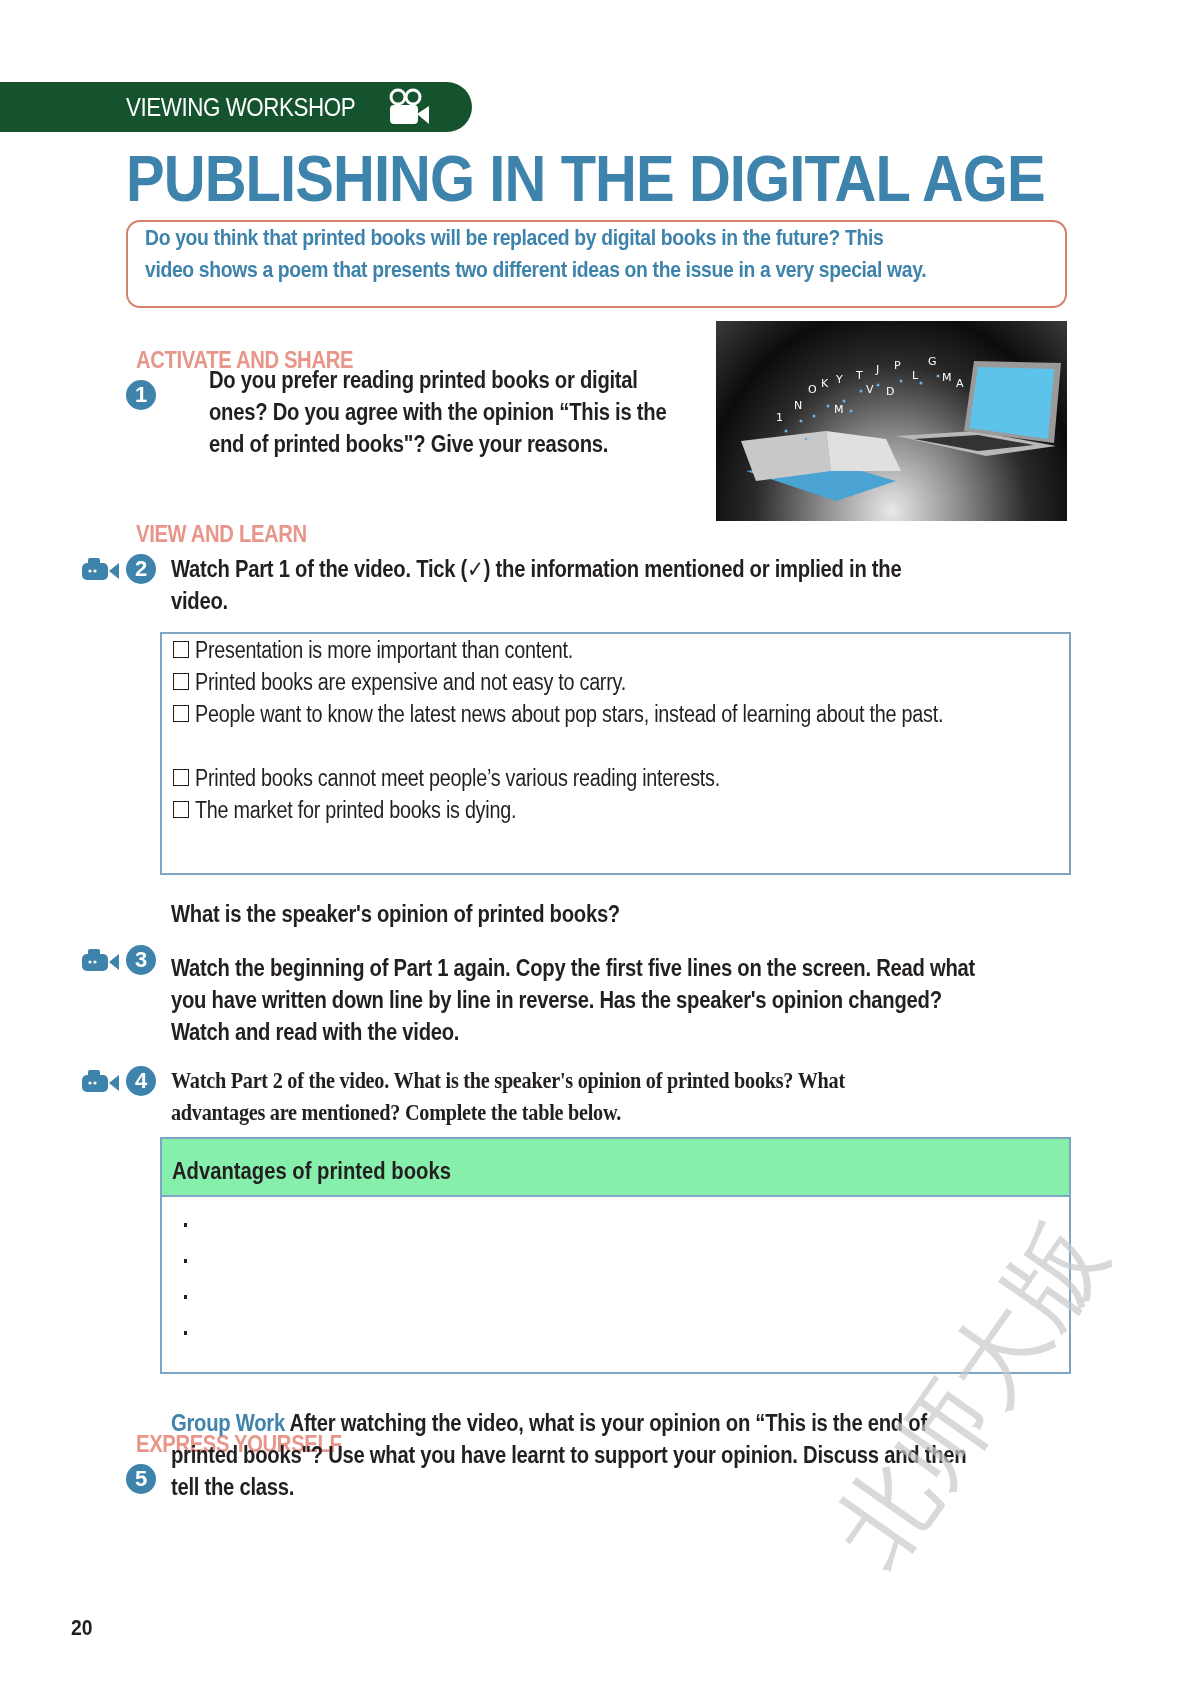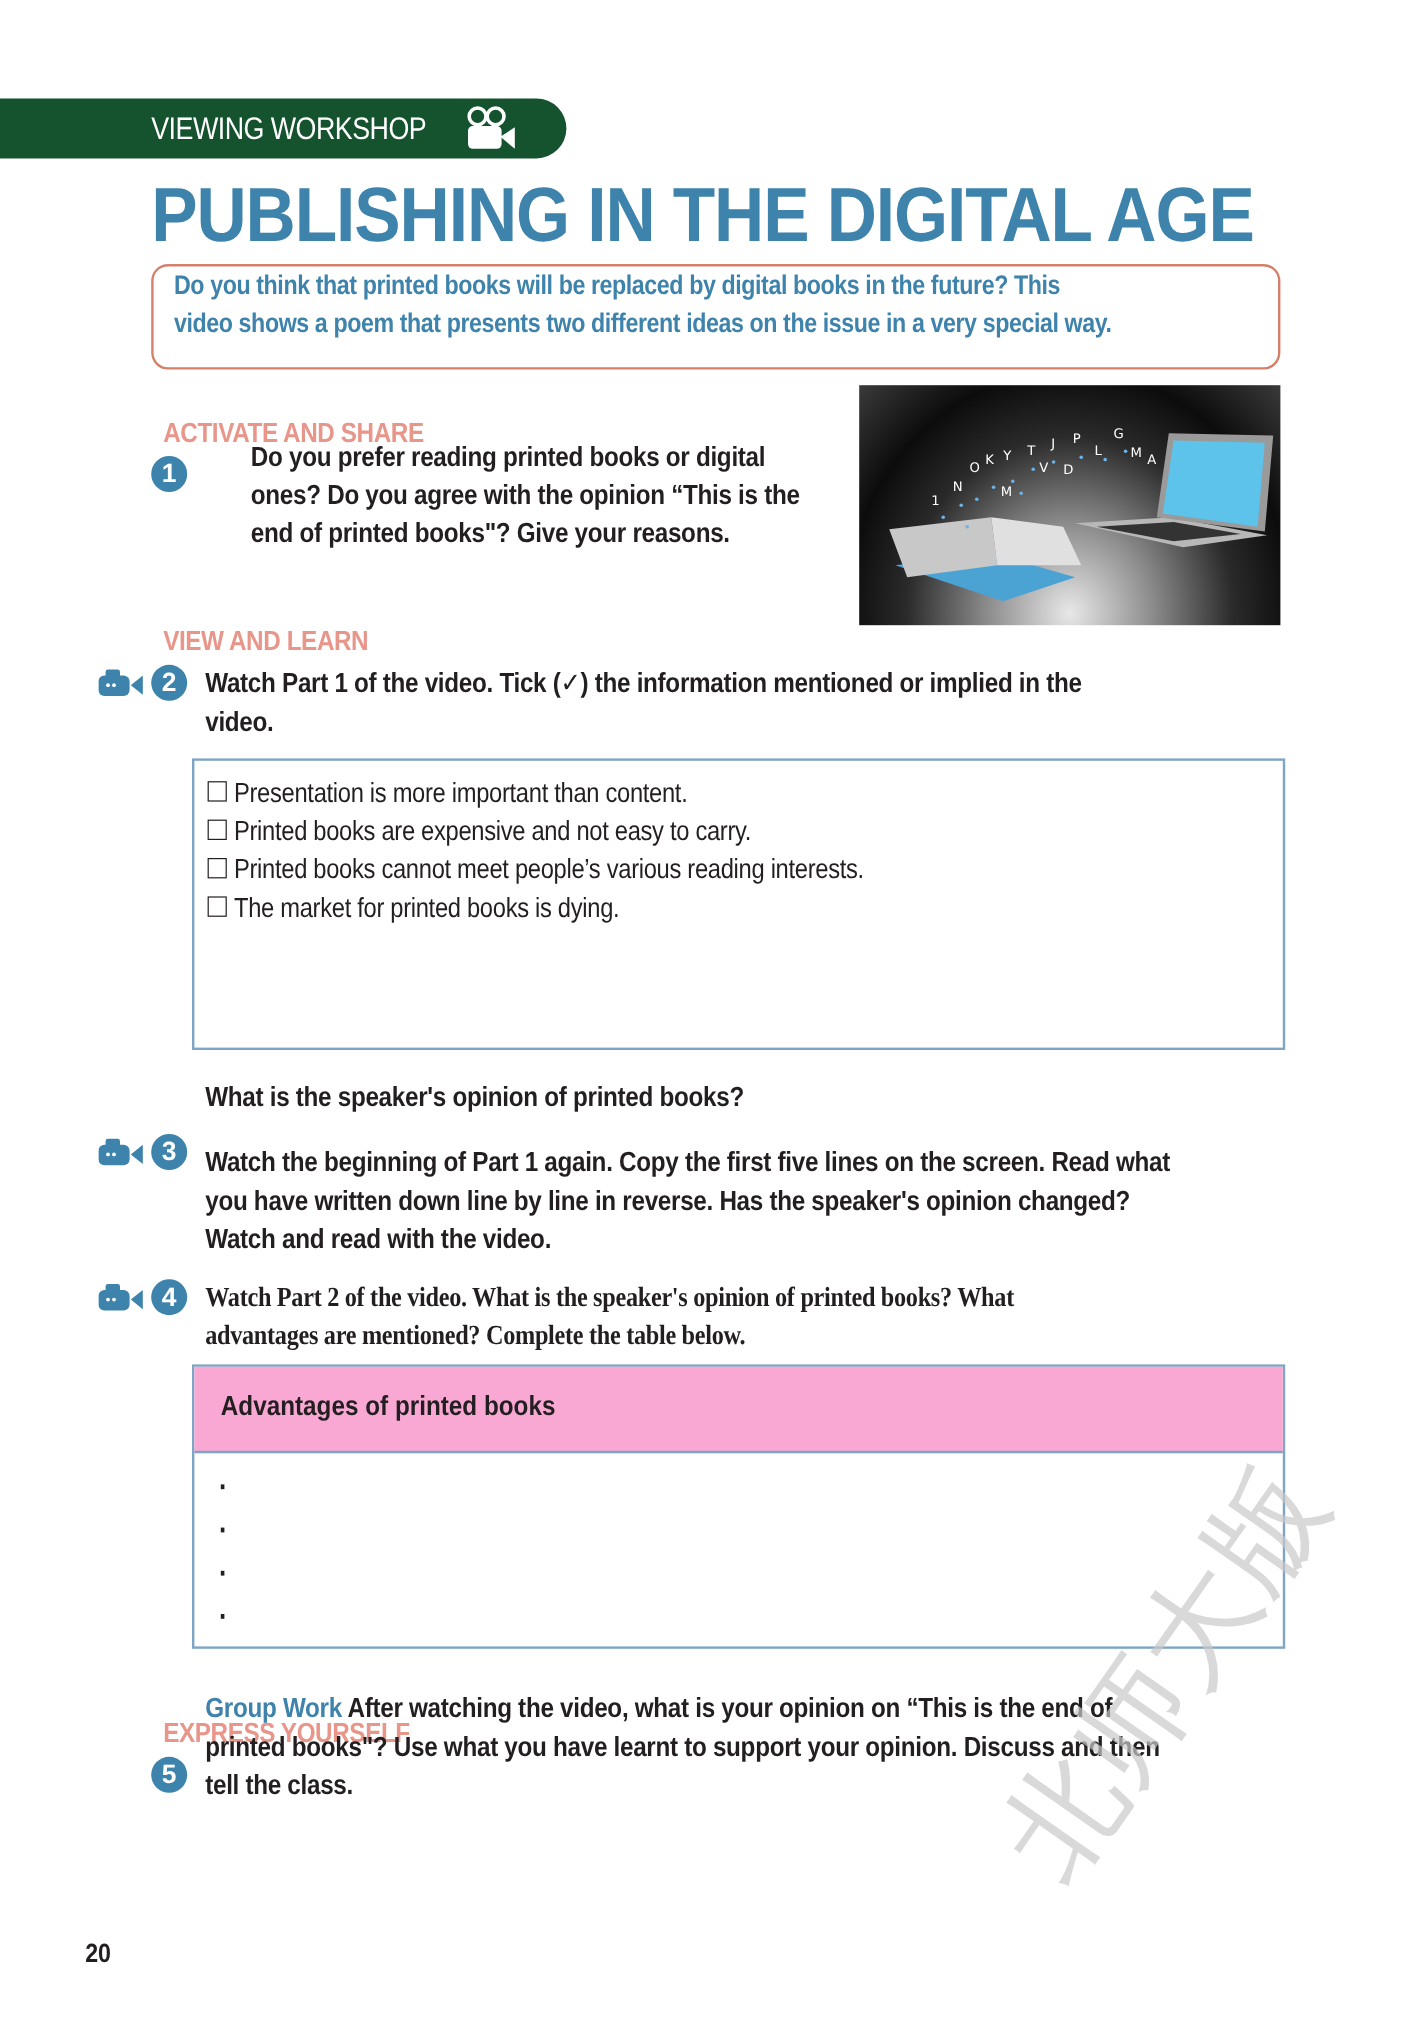--- a/index.html
+++ b/index.html
@@ -56,42 +56,42 @@
   }
   .q-text .accent { color: #3e83ab; }
 
   .photo {
     left: 716px; top: 321px; width: 351px; height: 200px; overflow: hidden;
     background: radial-gradient(ellipse at 50% 95%, #e8e8e8 0%, #8b8b8b 28%, #2a2a2a 55%, #0c0c0c 75%, #3a3a3a 100%);
   }
 
   .tick-box {
     left: 160px; top: 632px; width: 911px; height: 243px; box-sizing: border-box;
-    border: 2px solid #7ea6c4; padding: 10px 0 0 11px;
+    border: 2px solid #7ea6c4; padding: 0 0 0 11px;
   }
   .tick-row {
     display: flex; align-items: flex-start; height: 32px;
   }
   .tick-row.tall { height: 64px; }
   .checkbox {
     flex: 0 0 auto; width: 16px; height: 17px; border: 1.5px solid #231f20;
     margin: 7px 6px 0 0; box-sizing: border-box;
   }
   .tick-label {
     font-size: 23px; line-height: 32px; color: #231f20; width: 1000px;
     transform: scaleX(0.86); transform-origin: left top; letter-spacing: -0.3px; white-space: normal;
   }
 
   .adv-table {
     left: 160px; top: 1137px; width: 911px; height: 237px; box-sizing: border-box;
     border: 2px solid #7ea6c4;
   }
   .adv-head {
-    height: 72px; background: #f9a8d4; border-bottom: 2px solid #7ea6c4;
-    box-sizing: border-box; padding-left: 22px;
+    height: 58px; background: #86efac; border-bottom: 2px solid #7ea6c4;
+    box-sizing: border-box; padding-left: 10px;
   }
   .adv-head span {
     display: inline-block; font-weight: bold; font-size: 23px; line-height: 64px; white-space: nowrap;
     transform: scaleX(0.88); transform-origin: left center;
   }
   .adv-body { padding: 14px 0 0 22px; }
   .bullet-line { height: 36px; position: relative; }
   .bullet-line span {
     position: absolute; left: 0; top: 12px; width: 3px; height: 4px; background: #231f20;
   }
@@ -196,20 +196,24 @@
 
 <div class="abs tick-box">
   <div class="tick-row">
     <span class="checkbox"></span>
     <span class="tick-label">Presentation is more important than content.</span>
   </div>
   <div class="tick-row">
     <span class="checkbox"></span>
     <span class="tick-label">Printed books are expensive and not easy to carry.</span>
   </div>
+  <div class="tick-row tall">
+    <span class="checkbox"></span>
+    <span class="tick-label" style="width:930px;">People want to know the latest news about pop stars, instead of learning about the past.</span>
+  </div>
   <div class="tick-row">
     <span class="checkbox"></span>
     <span class="tick-label">Printed books cannot meet people’s various reading interests.</span>
   </div>
   <div class="tick-row">
     <span class="checkbox"></span>
     <span class="tick-label">The market for printed books is dying.</span>
   </div>
 </div>
 

